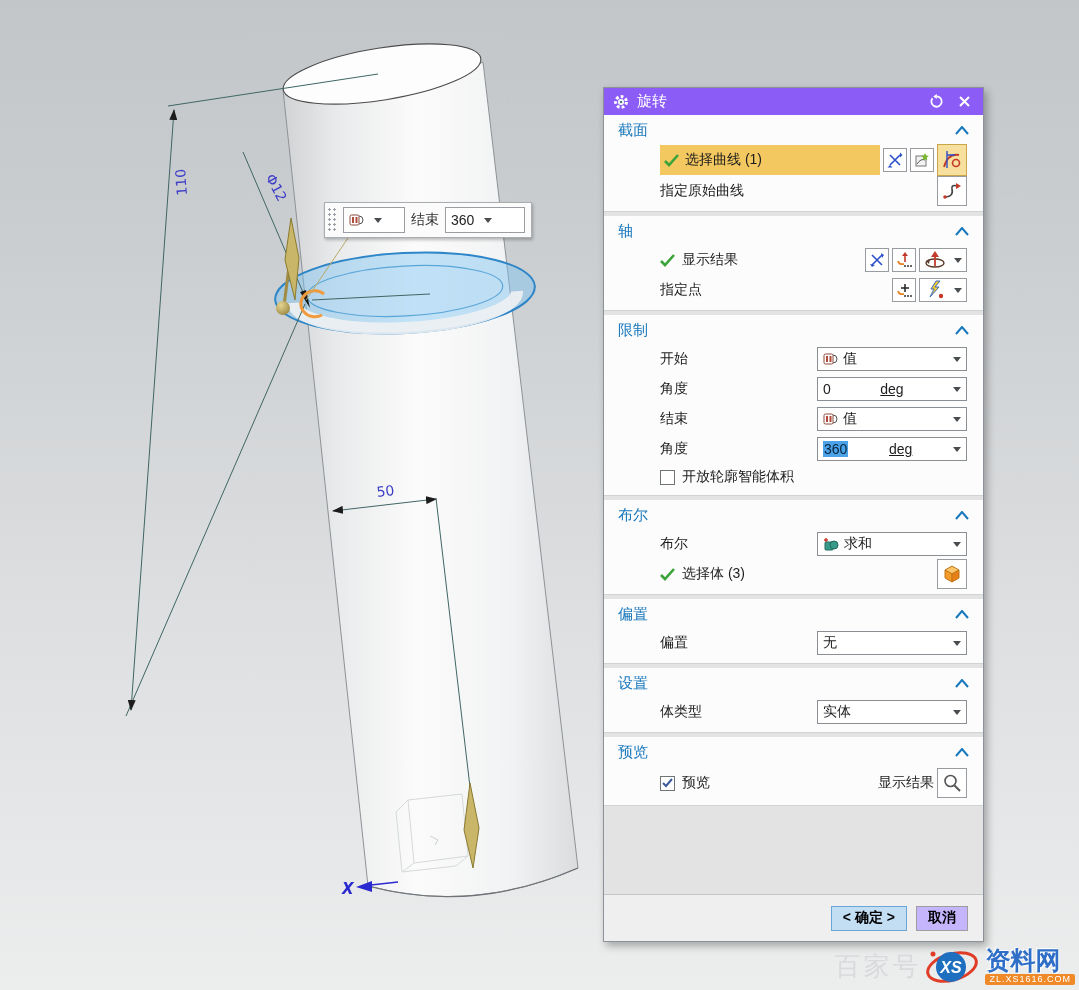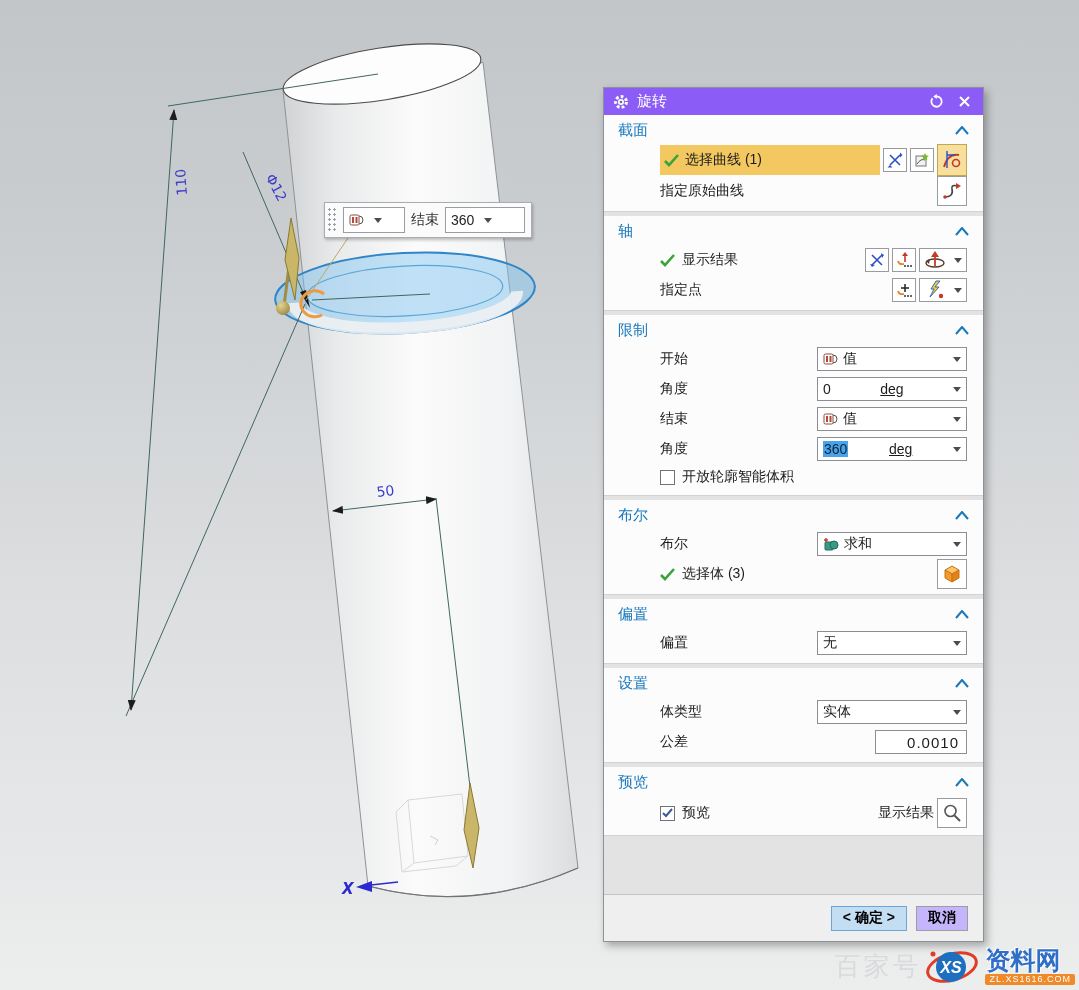--- a/index.html
+++ b/index.html
@@ -418,26 +418,20 @@
           <path d="M1,8 L7,1 L13,8" fill="none" stroke="#1878bc" stroke-width="2"></path>
           </svg>
       </div>
       <div class="row">
         <span class="lbl">体类型</span>
         <div class="combo">
           <span>实体</span>
           <span class="dd-arrow"></span>
         </div>
       </div>
-      <div class="row">
-        <span class="lbl">公差</span>
-        <div class="num-field">
-          <span>0.0010</span>
-        </div>
-      </div>
     </div>
 
     <div class="group" style="margin-bottom:0;">
       <div class="g-head">
         <span>预览</span>
         <svg width="14" height="9" viewBox="0 0 14 9">
           <path d="M1,8 L7,1 L13,8" fill="none" stroke="#1878bc" stroke-width="2"></path>
           </svg>
       </div>
       <div class="row" style="min-height:34px;">

